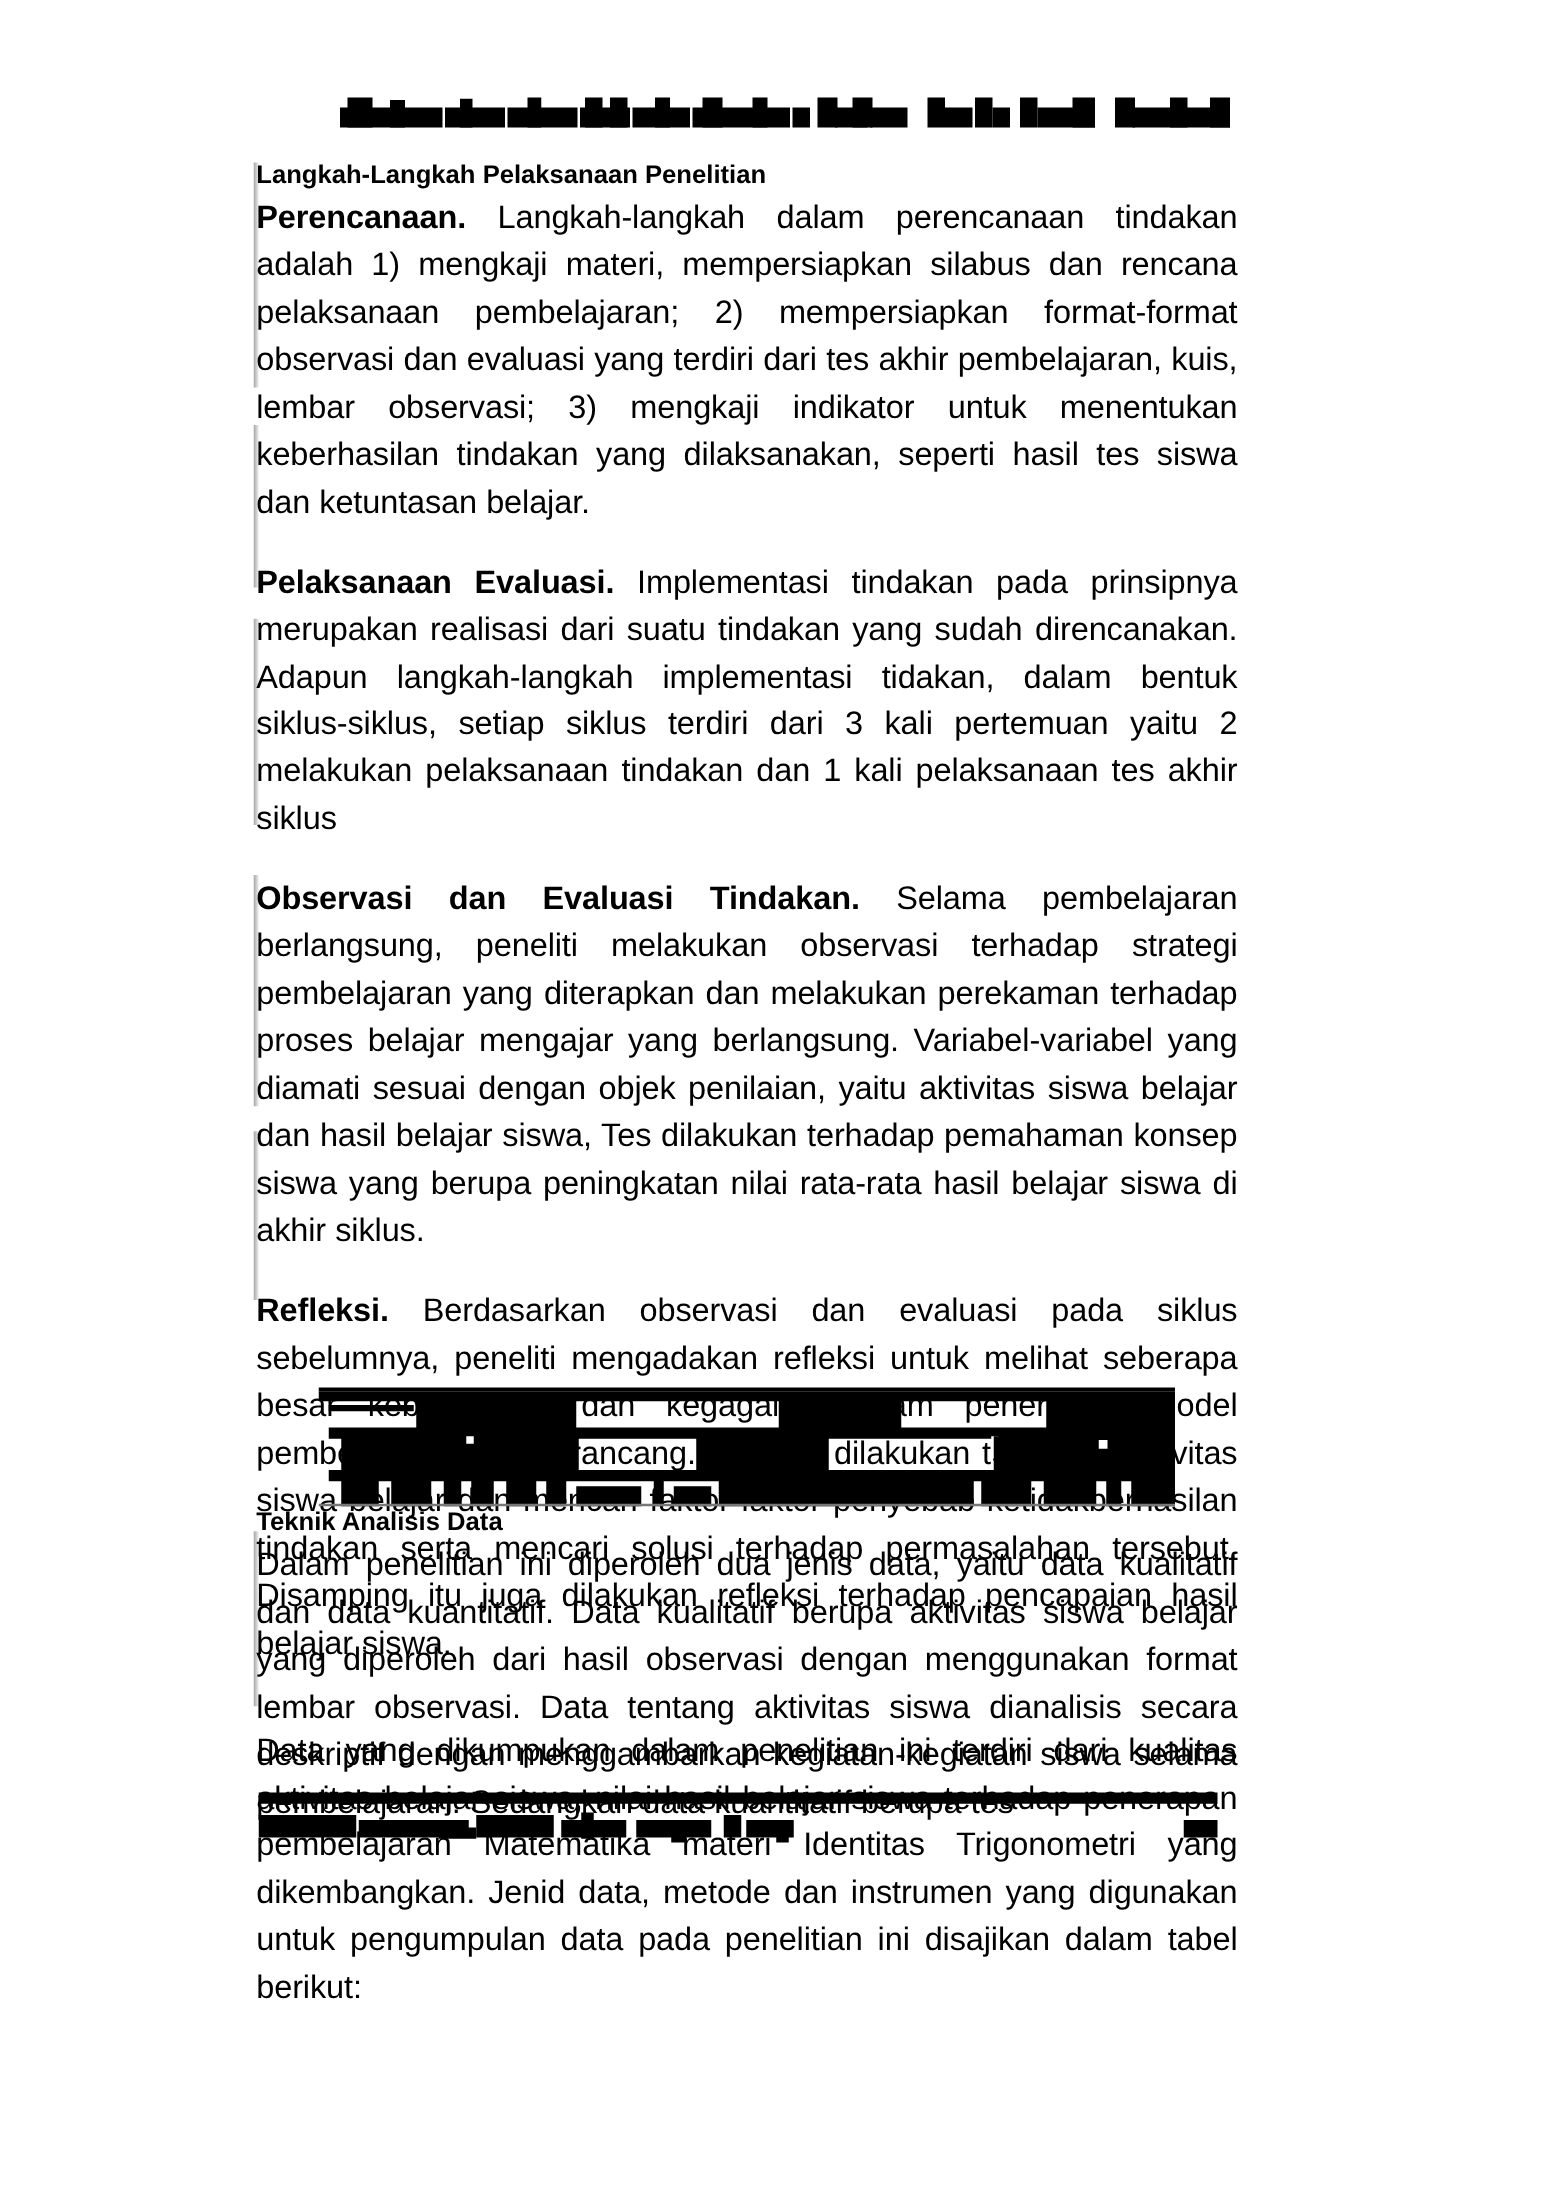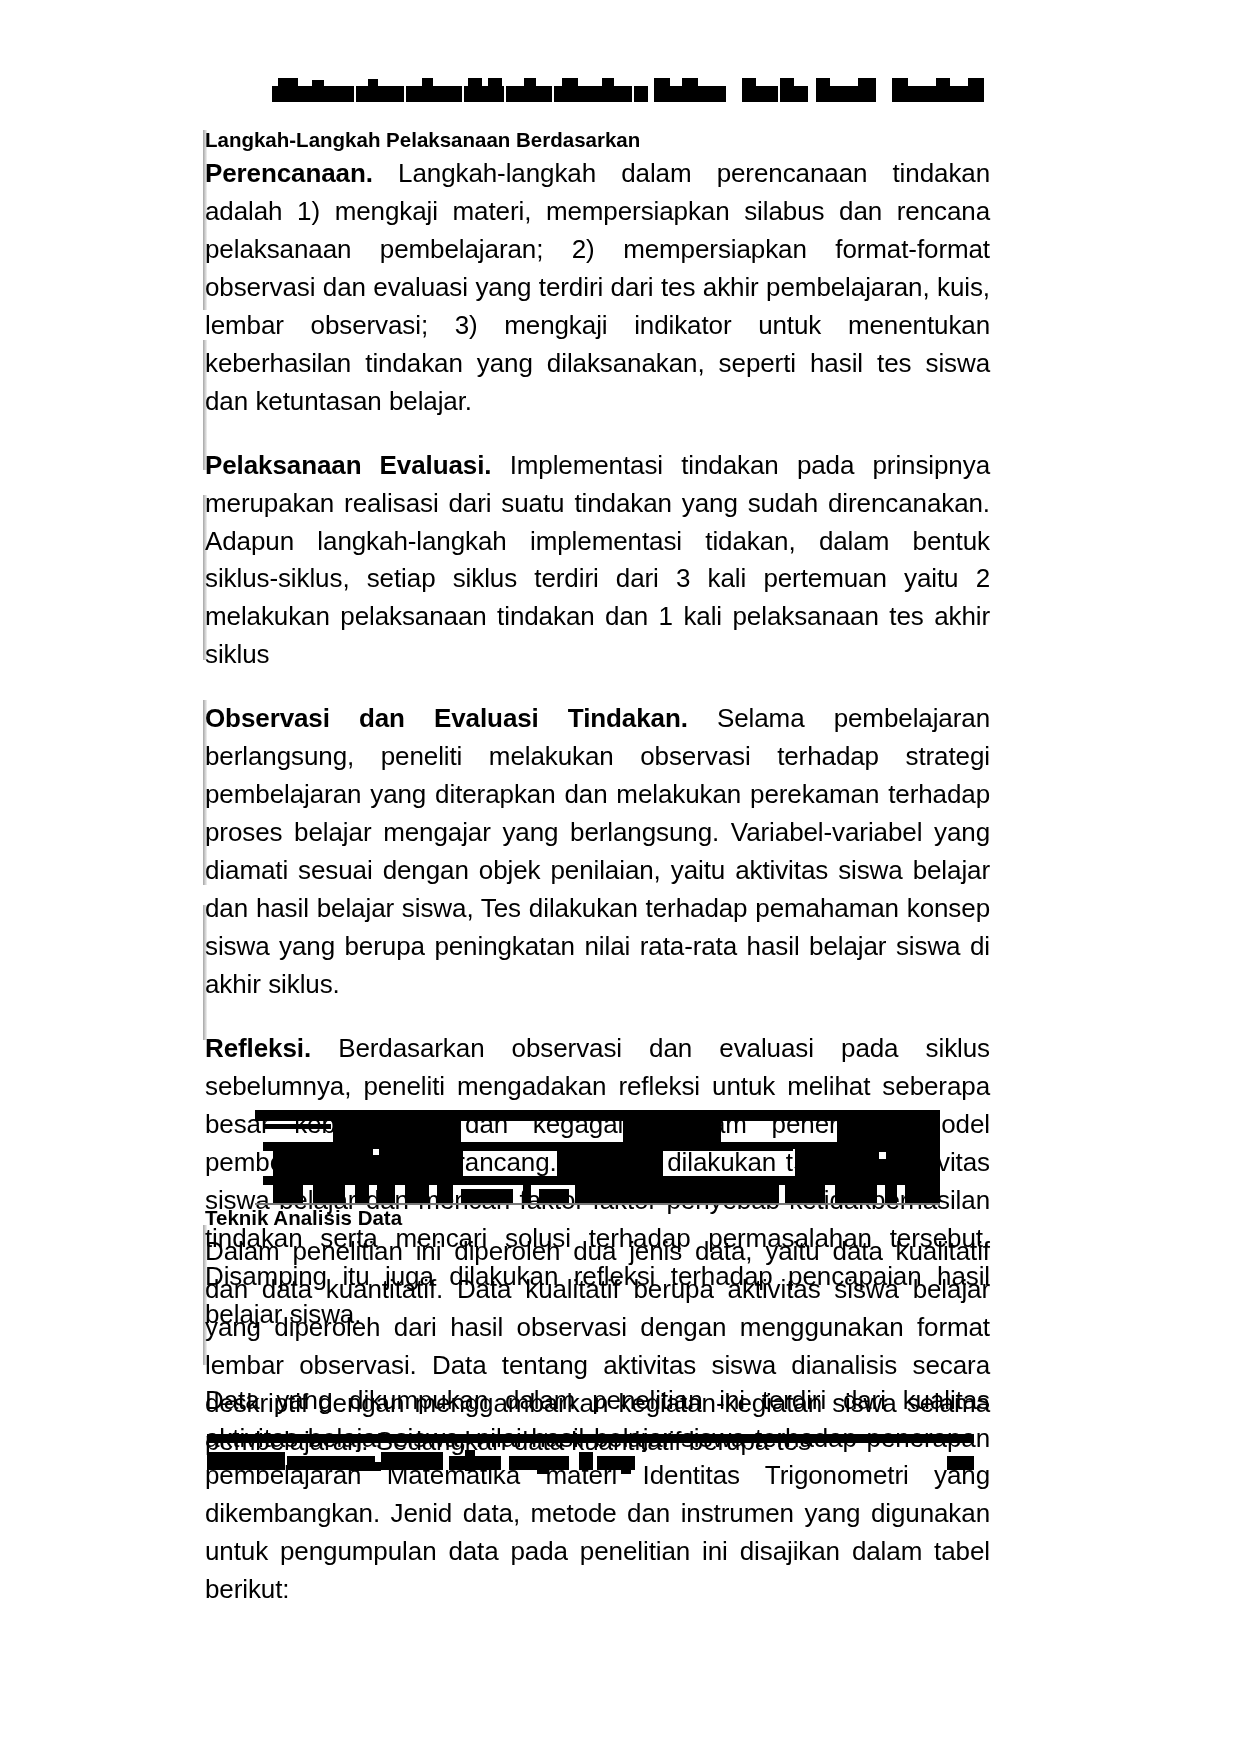--- a/index.html
+++ b/index.html
@@ -170,21 +170,21 @@
 
   <div class="scanline" style="top:130px;  height:180px;"></div>
   <div class="scanline" style="top:340px;  height:130px;"></div>
   <div class="scanline" style="top:495px;  height:165px;"></div>
   <div class="scanline" style="top:700px;  height:185px;"></div>
   <div class="scanline" style="top:905px;  height:135px;"></div>
   <div class="scanline" style="top:1225px; height:140px;"></div>
 
   <div class="content">
 
-    <div class="section-head">Langkah-Langkah Pelaksanaan Berdasarkan</div>
+    <div class="section-head">Langkah-Langkah Pelaksanaan Penelitian</div>
 
     <p class="para"><b>Perencanaan.</b> <span>Langkah-langkah dalam perencanaan tindakan adalah 1) mengkaji materi, mempersiapkan silabus dan rencana pelaksanaan pembelajaran; 2) mempersiapkan format-format observasi dan evaluasi yang terdiri dari tes akhir pembelajaran, kuis, lembar observasi; 3) mengkaji indikator untuk menentukan keberhasilan tindakan yang dilaksanakan, seperti hasil tes siswa dan ketuntasan belajar.</span></p>
 
     <div class="gap-para"></div>
 
     <p class="para"><b>Pelaksanaan Evaluasi.</b> <span>Implementasi tindakan pada prinsipnya merupakan realisasi dari suatu tindakan yang sudah direncanakan. Adapun langkah-langkah implementasi tidakan, dalam bentuk siklus-siklus, setiap siklus terdiri dari 3 kali pertemuan yaitu 2 melakukan pelaksanaan tindakan dan 1 kali pelaksanaan tes akhir siklus</span></p>
 
     <div class="gap-para"></div>
 
     <p class="para"><b>Observasi dan Evaluasi Tindakan.</b> <span>Selama pembelajaran berlangsung, peneliti melakukan observasi terhadap strategi pembelajaran yang diterapkan dan melakukan perekaman terhadap proses belajar mengajar yang berlangsung. Variabel-variabel yang diamati sesuai dengan objek penilaian, yaitu aktivitas siswa belajar dan hasil belajar siswa, Tes dilakukan terhadap pemahaman konsep siswa yang berupa peningkatan nilai rata-rata hasil belajar siswa di akhir siklus.</span></p>

